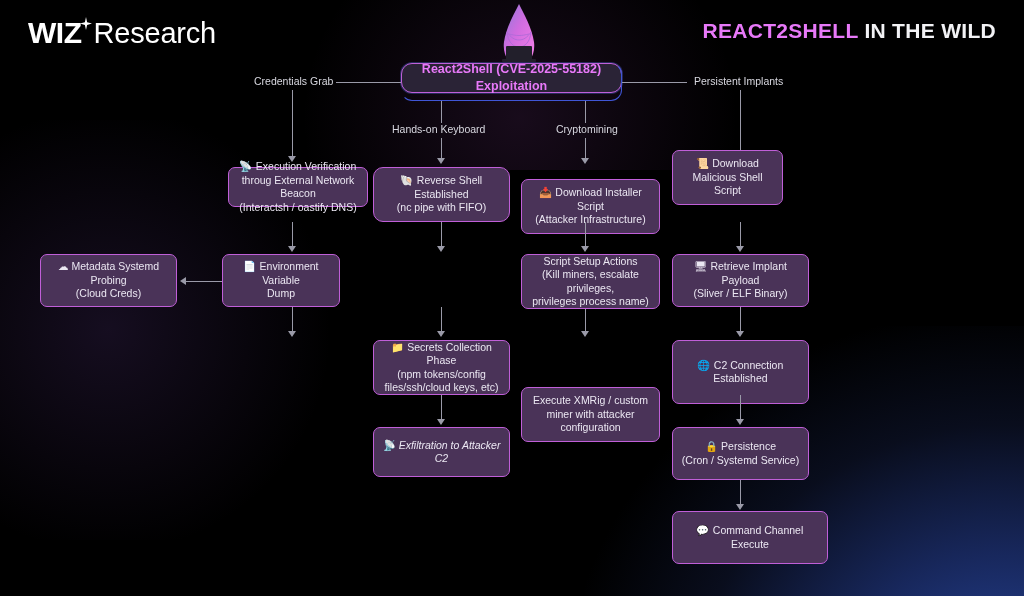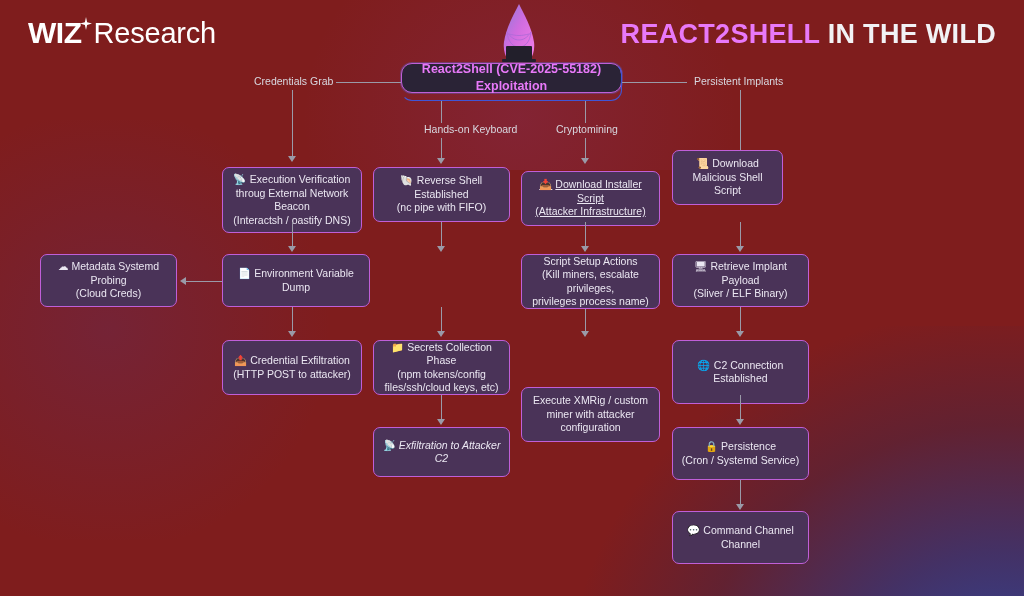--- a/index.html
+++ b/index.html
@@ -5,21 +5,21 @@
   * { box-sizing: border-box; margin: 0; padding: 0; }
   html, body {
     width: 1024px; height: 596px;
     background: #22212c;
     font-family: "Liberation Sans", sans-serif;
     overflow: hidden;
   }
   #stage {
     position: relative;
     width: 1024px; height: 596px;
-    background: #7f1d1d;
+    background: #000000;
     overflow: hidden;
     padding-left: 45px;
   }
   
   .glow-blue {
     position: absolute; right: -120px; bottom: -170px;
     width: 560px; height: 440px;
     background: radial-gradient(ellipse at 75% 85%, rgba(42,74,167,0.95) 0%, rgba(36,60,140,0.65) 28%, rgba(30,44,96,0.30) 52%, rgba(34,33,44,0) 74%);
     pointer-events: none;
   }
@@ -48,21 +48,21 @@
   }
   .logo-spark {
     position: relative; width: 0; height: 0;
   }
   .logo-spark svg { position: absolute; left: -4px; top: -26px; }
   .logo-research {
     font-size: 29px; font-weight: 400; letter-spacing: -0.2px; margin-left: 8px;
   }
   .headline {
     position: absolute; right: 28px; top: 19px;
-    font-size: 27px; font-weight: bold; letter-spacing: 0.3px;
+    font-size: 21px; font-weight: bold; letter-spacing: 0.3px;
     white-space: nowrap;
   }
   .headline .hl-pink { color: #e879f9; }
   .headline .hl-white { color: #f2f2f5; }
 
   
   .mascot { position: absolute; left: 484px; top: 2px; width: 70px; height: 68px; }
 
   
   .node {
@@ -176,68 +176,62 @@
 
   <div class="vline" style="left:292px; top:90px; height:68px;"></div>
   <div class="arrow" style="left:288px; top:156px;"></div>
 
   <div class="hline" style="left:622px; top:82px; width:65px;"></div>
   <div class="edge-label" style="left:694px; top:75px;">Persistent Implants</div>
   <div class="vline" style="left:740px; top:90px; height:68px;"></div>
   <div class="arrow" style="left:736px; top:156px;"></div>
 
   <div class="vline" style="left:441px; top:101px; height:22px;"></div>
-  <div class="edge-label" style="left:392px; top:123px;margin-left:32px;">Hands-on Keyboard</div>
+  <div class="edge-label" style="left:392px; top:123px;">Hands-on Keyboard</div>
   <div class="vline" style="left:441px; top:138px; height:22px;"></div>
   <div class="arrow" style="left:437px; top:158px;"></div>
 
   <div class="vline" style="left:585px; top:101px; height:22px;"></div>
   <div class="edge-label" style="left:556px; top:123px;">Cryptomining</div>
   <div class="vline" style="left:585px; top:138px; height:22px;"></div>
   <div class="arrow" style="left:581px; top:158px;"></div>
 
-  <div class="node" style="left:222px; top:167px; width:140px; height:66px;">
+  <div class="node" style="left:228px; top:167px; width:140px; height:40px;">
     <span>
       <span class="ico">📡</span><span>Execution Verification</span><br>
       <span>throug External Network</span><br>
       <span>Beacon</span><br>
       <span>(Interactsh / oastify DNS)</span>
     </span>
   </div>
 
   <div class="vline" style="left:292px; top:222px; height:26px;"></div>
   <div class="arrow" style="left:288px; top:246px;"></div>
 
-  <div class="node" style="left:222px; top:254px; width:148px; height:53px;">
+  <div class="node" style="left:222px; top:254px; width:118px; height:53px;">
     <span>
       <span class="ico">📄</span><span>Environment Variable</span><br>
       <span>Dump</span>
     </span>
   </div>
 
   <div class="node" style="left:40px; top:254px; width:137px; height:53px;">
     <span>
       <span class="ico">☁</span><span>Metadata Systemd Probing</span><br>
       <span>(Cloud Creds)</span>
     </span>
   </div>
   <div class="hline" style="left:186px; top:281px; width:36px;"></div>
   <div class="arrow-left" style="left:180px; top:277px;"></div>
 
   <div class="vline" style="left:292px; top:307px; height:26px;"></div>
   <div class="arrow" style="left:288px; top:331px;"></div>
 
-  <div class="node" style="left:222px; top:340px; width:140px; height:55px;">
-    <span>
-      <span class="ico">📤</span><span>Credential Exfiltration</span><br>
-      <span>(HTTP POST to attacker)</span>
-    </span>
-  </div>
-
-  <div class="node" style="left:373px; top:167px; width:137px; height:55px;">
+
+  <div class="node" style="left:373px; top:167px; width:137px; height:55px;border-radius:10px;">
     <span>
       <span class="ico">🐚</span><span>Reverse Shell Established</span><br>
       <span>(nc pipe with FIFO)</span>
     </span>
   </div>
 
   <div class="vline" style="left:441px; top:222px; height:26px;"></div>
   <div class="arrow" style="left:437px; top:246px;"></div>
 
 
@@ -254,21 +248,21 @@
 
   <div class="vline" style="left:441px; top:395px; height:26px;"></div>
   <div class="arrow" style="left:437px; top:419px;"></div>
 
   <div class="node" style="left:373px; top:427px; width:137px; height:50px;font-style:italic;">
     <span>
       <span class="ico">📡</span><span>Exfiltration to Attacker C2</span>
     </span>
   </div>
 
-  <div class="node" style="left:521px; top:171px; width:139px; height:55px;text-decoration:underline;">
+  <div class="node" style="left:521px; top:179px; width:139px; height:55px;">
     <span>
       <span class="ico">📥</span><span>Download Installer Script</span><br>
       <span>(Attacker Infrastructure)</span>
     </span>
   </div>
 
   <div class="vline" style="left:585px; top:222px; height:26px;"></div>
   <div class="arrow" style="left:581px; top:246px;"></div>
 
   <div class="node" style="left:521px; top:254px; width:139px; height:55px;">
@@ -323,20 +317,20 @@
   <div class="node" style="left:672px; top:427px; width:137px; height:53px;">
     <span>
       <span class="ico">🔒</span><span>Persistence</span><br>
       <span>(Cron / Systemd Service)</span>
     </span>
   </div>
 
   <div class="vline" style="left:740px; top:480px; height:26px;"></div>
   <div class="arrow" style="left:736px; top:504px;"></div>
 
-  <div class="node" style="left:672px; top:511px; width:137px; height:53px;">
+  <div class="node" style="left:672px; top:511px; width:156px; height:53px;">
     <span>
       <span class="ico">💬</span><span>Command Channel</span><br>
-      <span>Channel</span>
+      <span>Execute</span>
     </span>
   </div>
 
 </div>
 
 </body></html>

